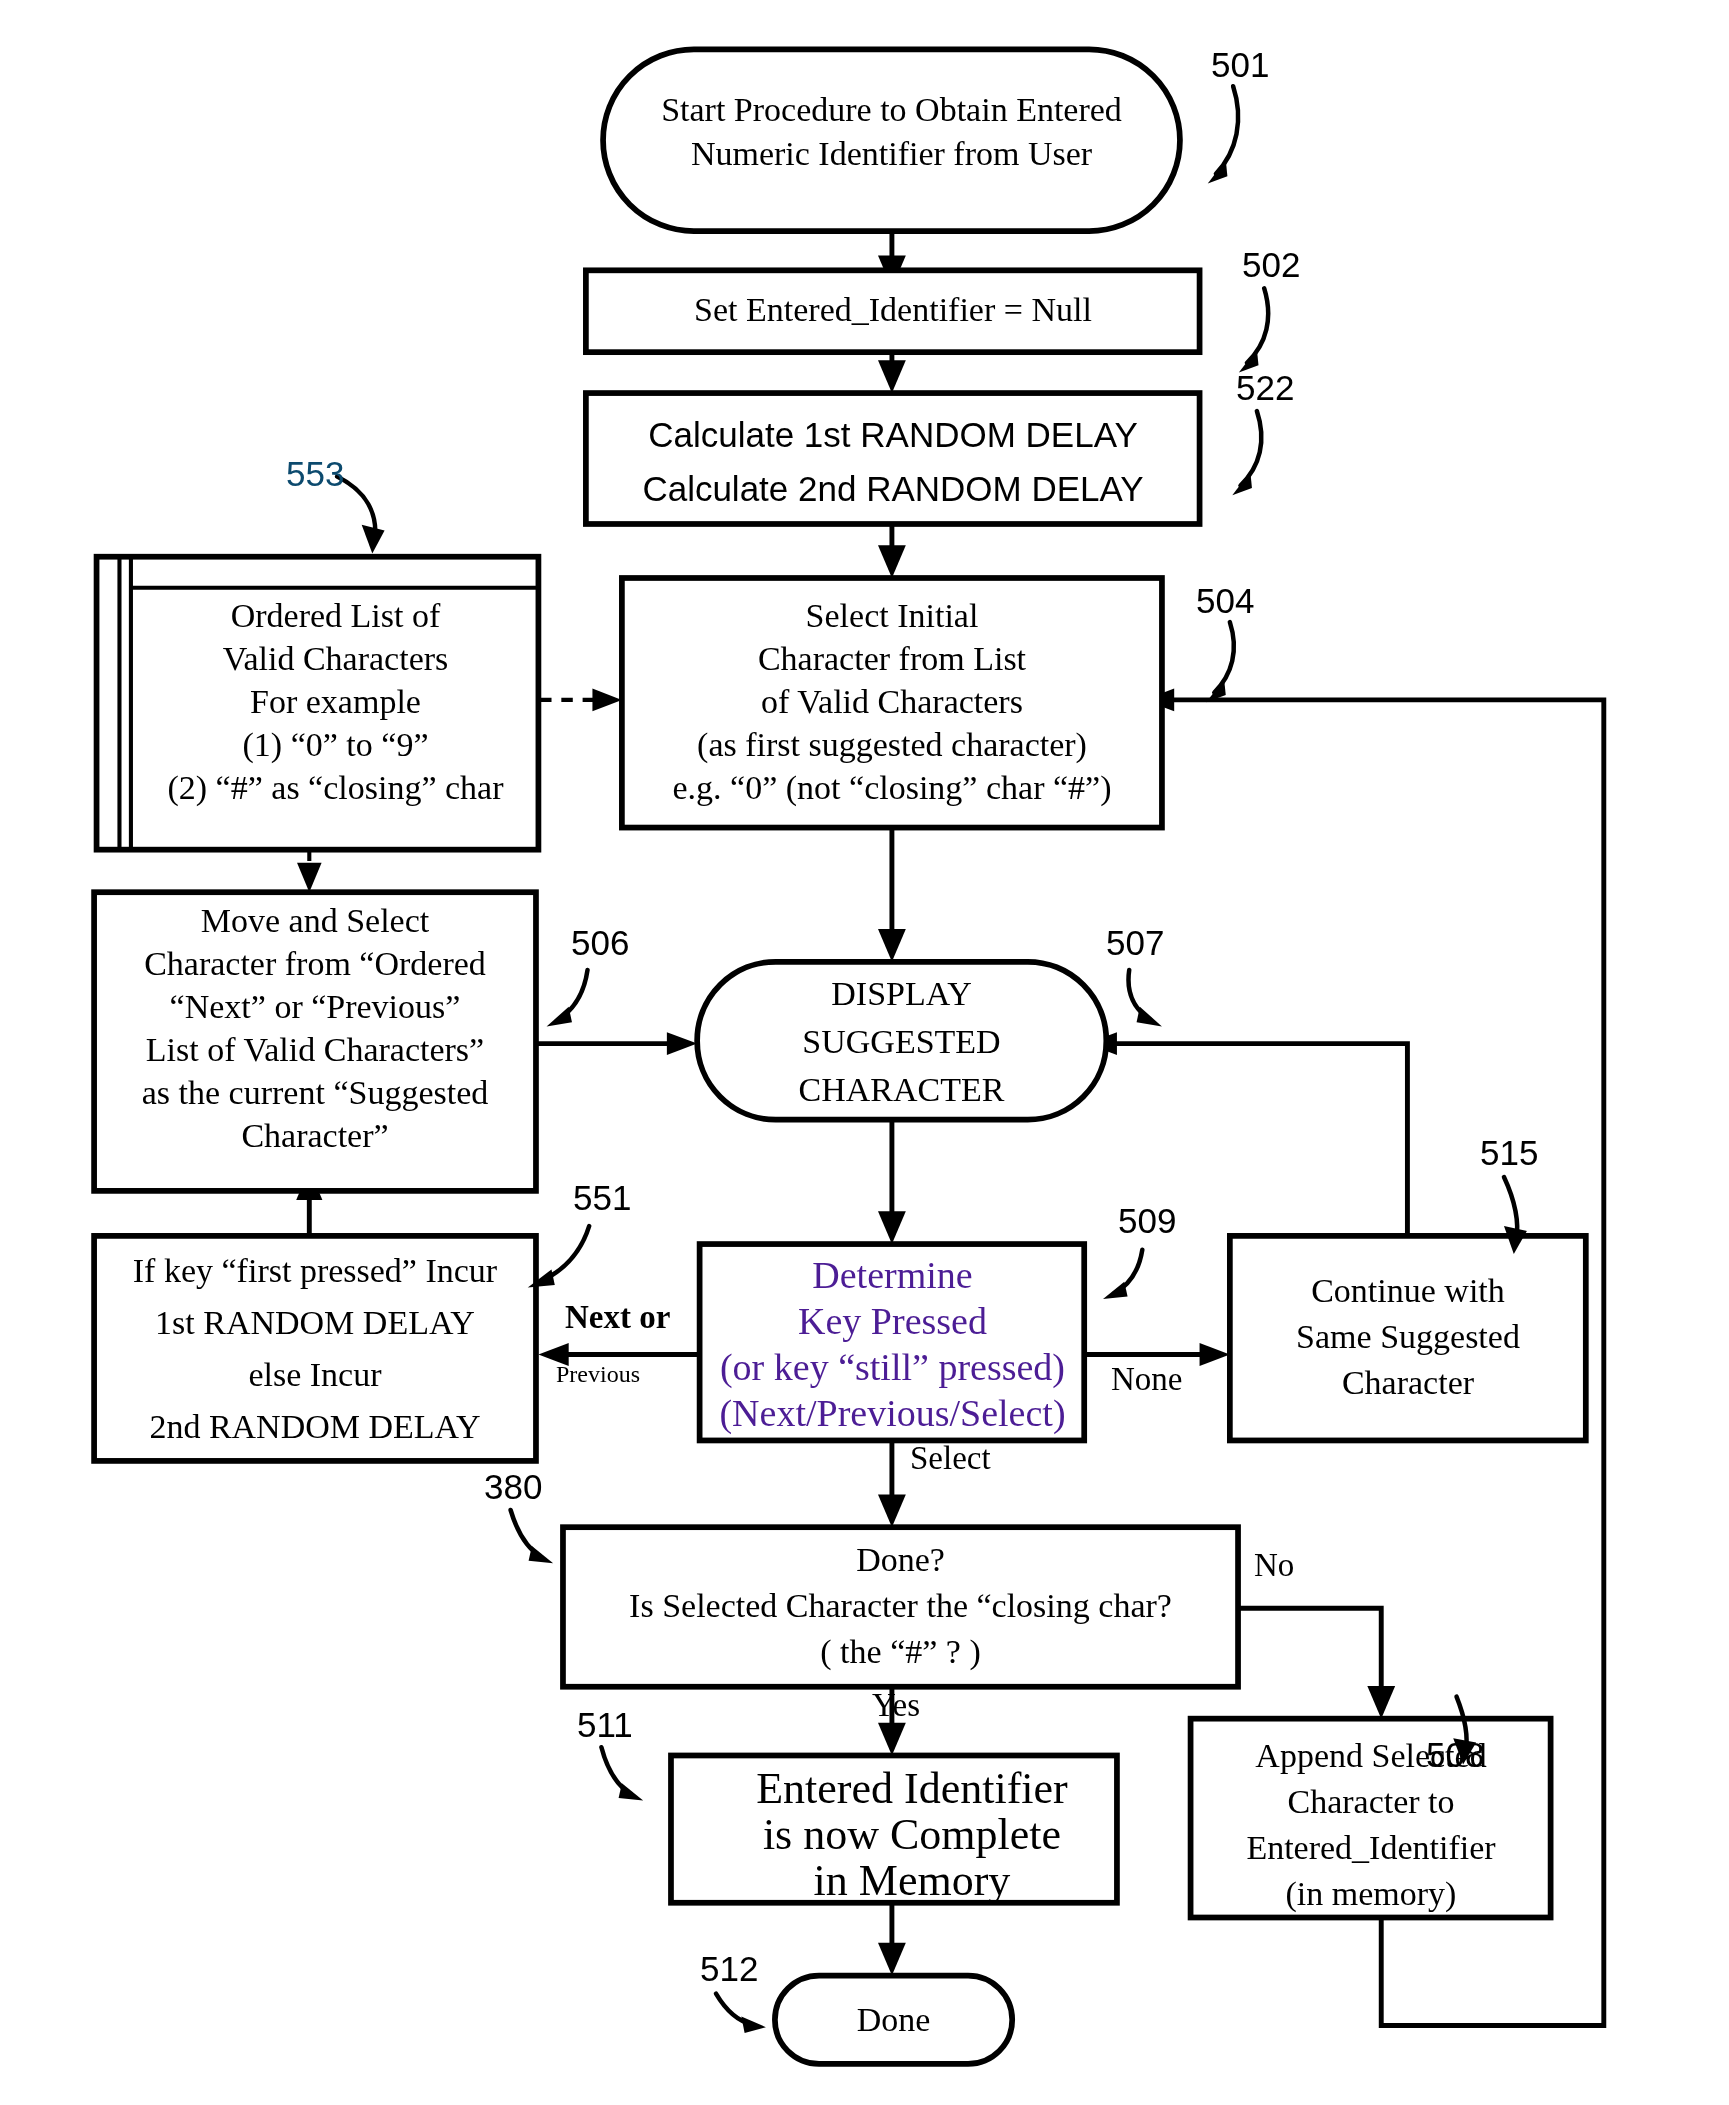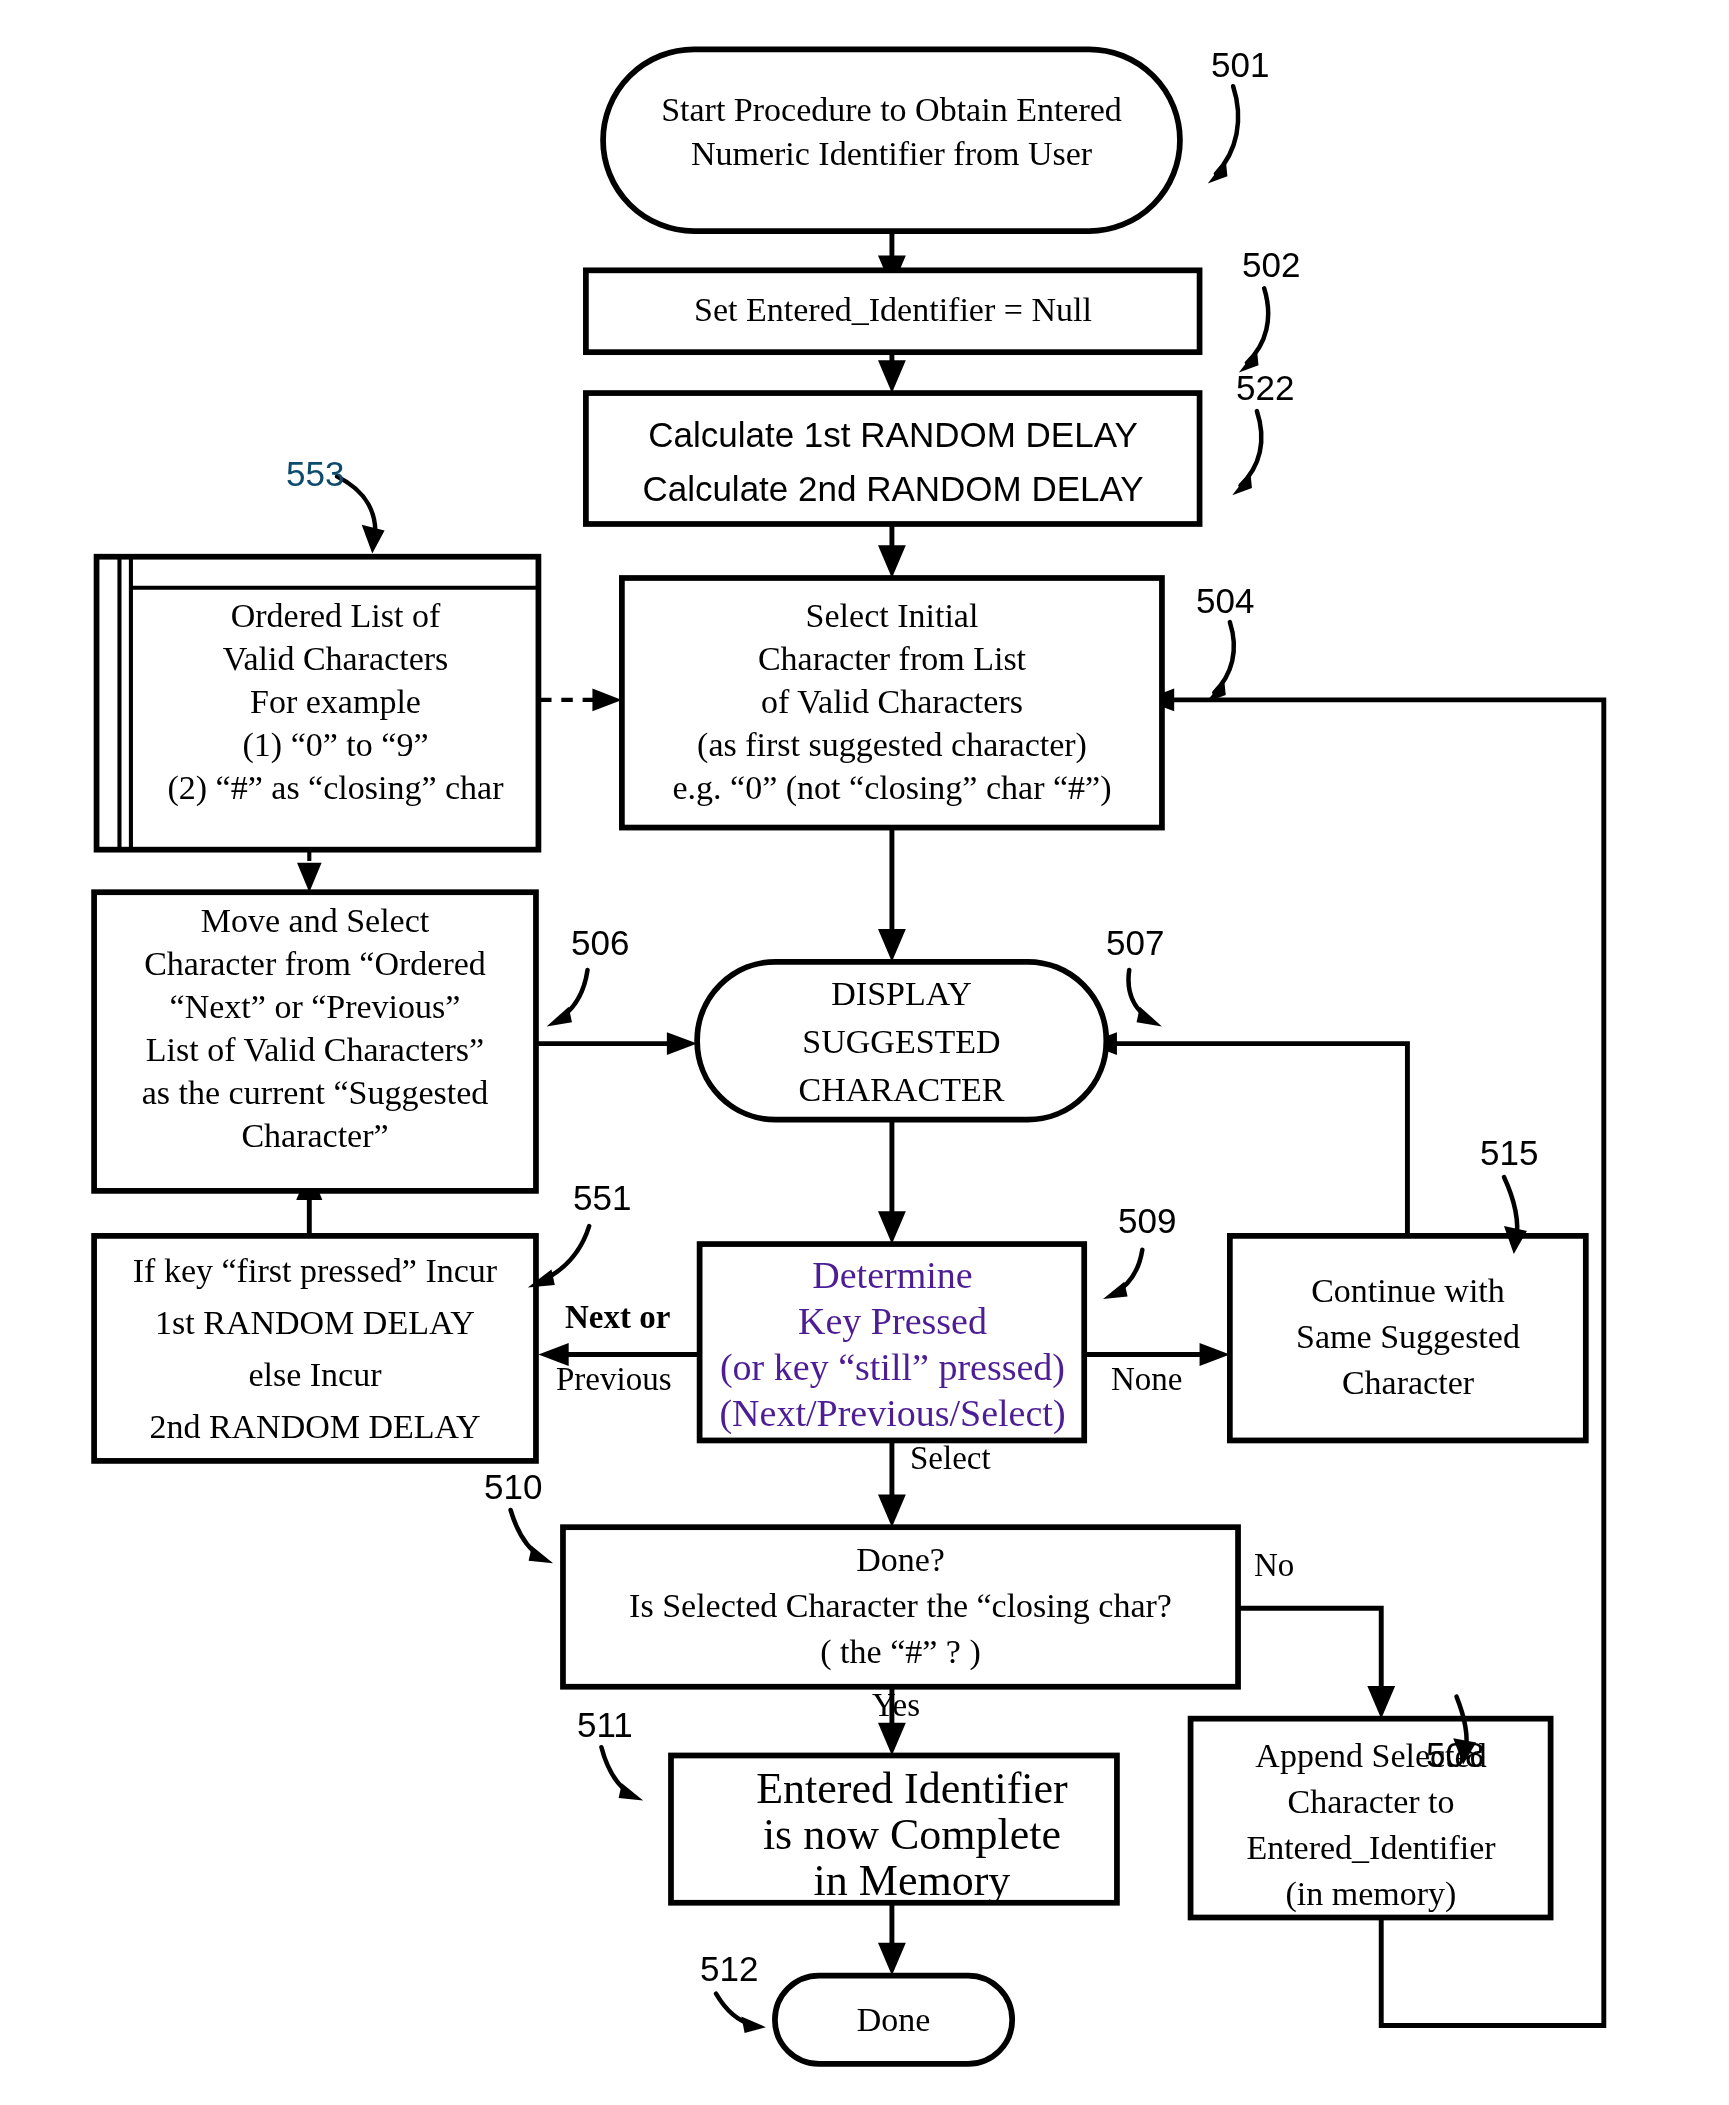--- a/index.html
+++ b/index.html
@@ -304,21 +304,21 @@
   <div>Same Suggested</div>
   <div>Character</div>
 </div>
 <div style="position:absolute;left:1480px;top:1133px;font-family:'Liberation Sans',sans-serif;font-size:35px;color:#000;">515</div>
 
 <div style="position:absolute;left:563px;top:1537px;width:675px;text-align:center;font-size:34px;line-height:46px;color:#000;">
   <div>Done?</div>
   <div>Is Selected Character the “closing char?</div>
   <div>( the  “#” ? )</div>
 </div>
-<div style="position:absolute;left:484px;top:1467px;font-family:'Liberation Sans',sans-serif;font-size:35px;color:#000;">510</div>
+<div style="position:absolute;left:484px;top:1467px;font-family:'Liberation Sans',sans-serif;font-size:35px;color:#000;">380</div>
 
 <div style="position:absolute;left:689px;top:1766px;width:446px;text-align:center;font-size:44px;line-height:46px;color:#000;">
   <div>Entered Identifier</div>
   <div>is now Complete</div>
   <div>in  Memory</div>
 </div>
 <div style="position:absolute;left:577px;top:1705px;font-family:'Liberation Sans',sans-serif;font-size:35px;color:#000;">511</div>
 
 <div style="position:absolute;left:1191px;top:1733px;width:360px;text-align:center;font-size:34px;line-height:46px;color:#000;">
   <div>Append Selected</div>
@@ -327,21 +327,21 @@
   <div>(in memory)</div>
 </div>
 <div style="position:absolute;left:1426px;top:1735px;font-family:'Liberation Sans',sans-serif;font-size:35px;color:#000;">508</div>
 
 <div style="position:absolute;left:775px;top:1999px;width:237px;text-align:center;font-size:34px;line-height:41px;color:#000;">
   <div>Done</div>
 </div>
 <div style="position:absolute;left:700px;top:1949px;font-family:'Liberation Sans',sans-serif;font-size:35px;color:#000;">512</div>
 
 <div style="position:absolute;left:565px;top:1299px;font-size:33px;color:#000;font-weight:bold;">Next or</div>
-<div style="position:absolute;left:556px;top:1361px;font-size:33px;color:#000;">Previous</div>
+<div style="position:absolute;left:556px;top:1361px;font-size:24px;color:#000;">Previous</div>
 
 <div style="position:absolute;left:1111px;top:1361px;font-size:33px;color:#000;">None</div>
 
 <div style="position:absolute;left:910px;top:1440px;font-size:33px;color:#000;">Select</div>
 
 <div style="position:absolute;left:872px;top:1687px;font-size:33px;color:#000;">Yes</div>
 
 <div style="position:absolute;left:1254px;top:1547px;font-size:33px;color:#000;">No</div>
 
 </div>

